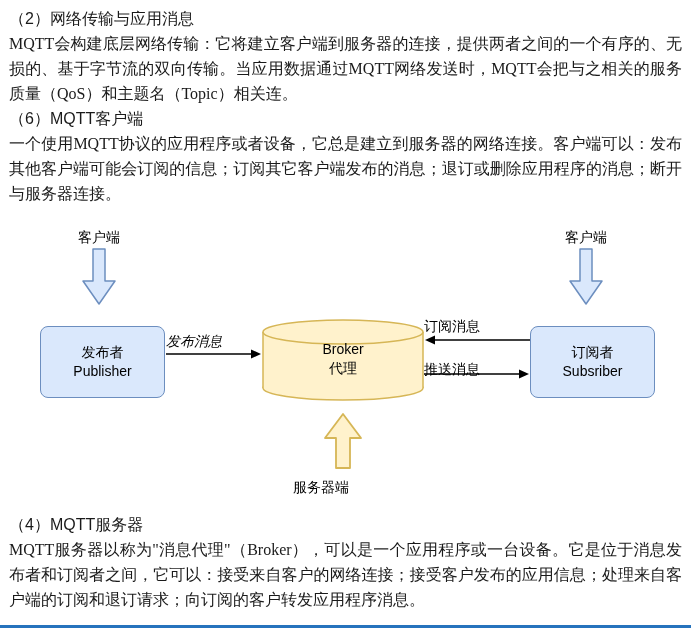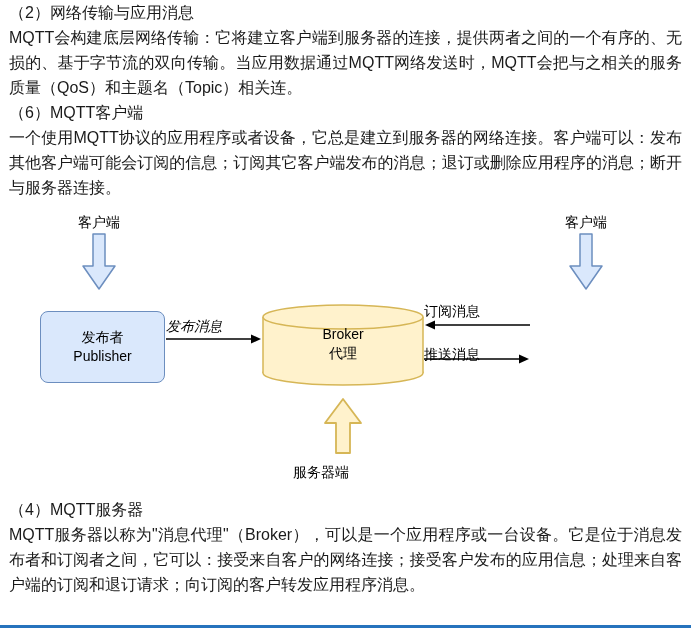--- a/index.html
+++ b/index.html
@@ -2,25 +2,25 @@
 <html><head>
 <meta charset="utf-8">
 <style>
   * { box-sizing: border-box; }
   html,body { margin:0; padding:0; }
   body {
     width:691px; height:628px; background:#ffffff;
     font-family:"Liberation Sans","DejaVu Sans",sans-serif;
     color:#1a1a1a; overflow:hidden;
   }
-  .page { position:relative; width:691px; height:628px; }
-  .para { margin:0; padding:0 9px; font-size:16px; line-height:25px; text-align:justify; }
+  .page { position:relative; width:691px; height:628px; padding-top:6px; }
+  .para { margin:0; padding:0 9px; font-size:16px; line-height:25px; text-align:justify;font-family:Liberation Serif, serif; }
   .heading { margin:0; padding:0 9px; font-size:16px; line-height:25px; }
 
-  .diagram { position:relative; height:290px; margin-top:7px; width:691px; }
+  .diagram { position:relative; height:290px; margin-top:16px; width:691px; }
   .dlabel { position:absolute; font-size:14px; line-height:18px; color:#000; white-space:nowrap; }
   .node {
     position:absolute; width:125px; height:72px;
     background:#dae8fc; border:1px solid #6c8ebf; border-radius:8px;
     display:flex; flex-direction:column; align-items:center; justify-content:center;
     font-size:14px; line-height:19px; color:#000;
   }
   .svgabs { position:absolute; display:block; }
   .broker-text {
     position:absolute; left:261px; top:118px; width:164px;
@@ -62,20 +62,24 @@
       <rect x="2" y="14" width="160" height="56" fill="#fff2cc"></rect>
       <line x1="2" y1="14" x2="2" y2="70" stroke="#d6b656" stroke-width="1.5"></line>
       <line x1="162" y1="14" x2="162" y2="70" stroke="#d6b656" stroke-width="1.5"></line>
       <ellipse cx="82" cy="14" rx="80" ry="12" fill="#fff2cc" stroke="#d6b656" stroke-width="1.5"></ellipse>
     </svg>
     <div class="broker-text">
       <div>Broker</div>
       <div>代理</div>
     </div>
 
+    <div class="node" style="left:530px; top:104px;">
+      <span>订阅者</span>
+      <span>Subsriber</span>
+    </div>
 
     <svg class="svgabs" style="left:166px; top:126px;" width="96" height="12" viewBox="0 0 96 12">
       <line x1="0" y1="6" x2="85" y2="6" stroke="#000000" stroke-width="1.5"></line>
       <polygon points="85,1.5 95,6 85,10.5" fill="#000000"></polygon>
     </svg>
     <div class="arrow-label" style="left:166px; top:110px; width:96px;font-style:italic;">发布消息</div>
 
     <svg class="svgabs" style="left:424px; top:112px;" width="106" height="12" viewBox="0 0 106 12">
       <line x1="11" y1="6" x2="106" y2="6" stroke="#000000" stroke-width="1.5"></line>
       <polygon points="11,1.5 1,6 11,10.5" fill="#000000"></polygon>

